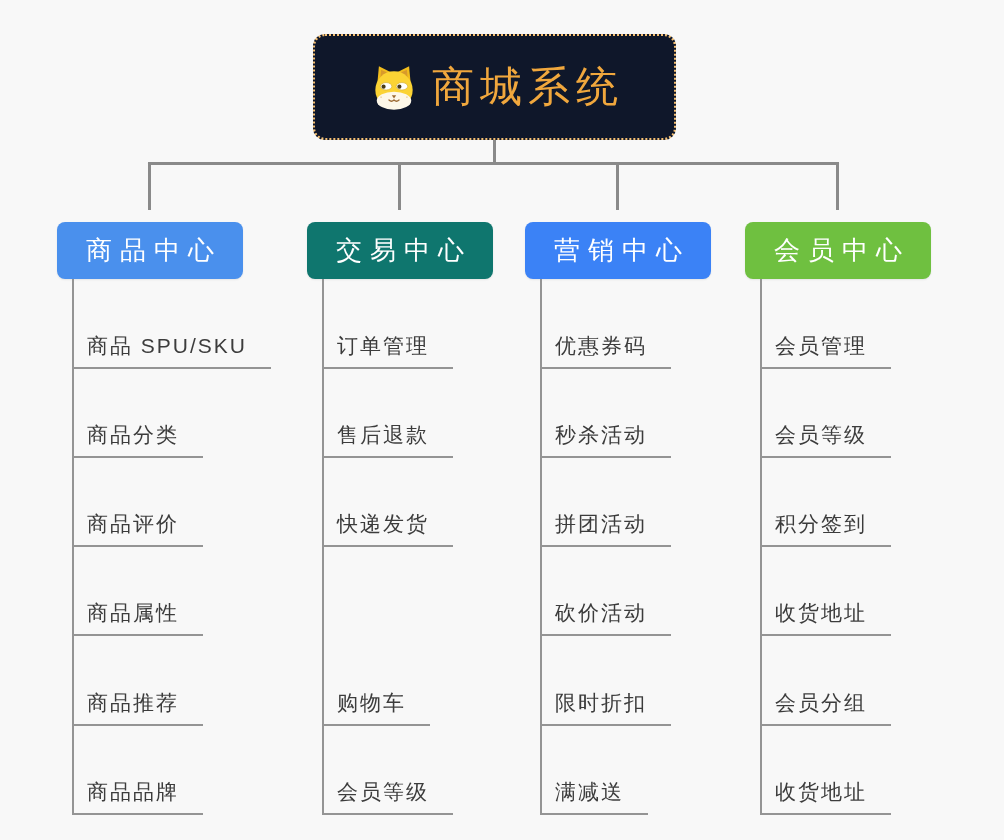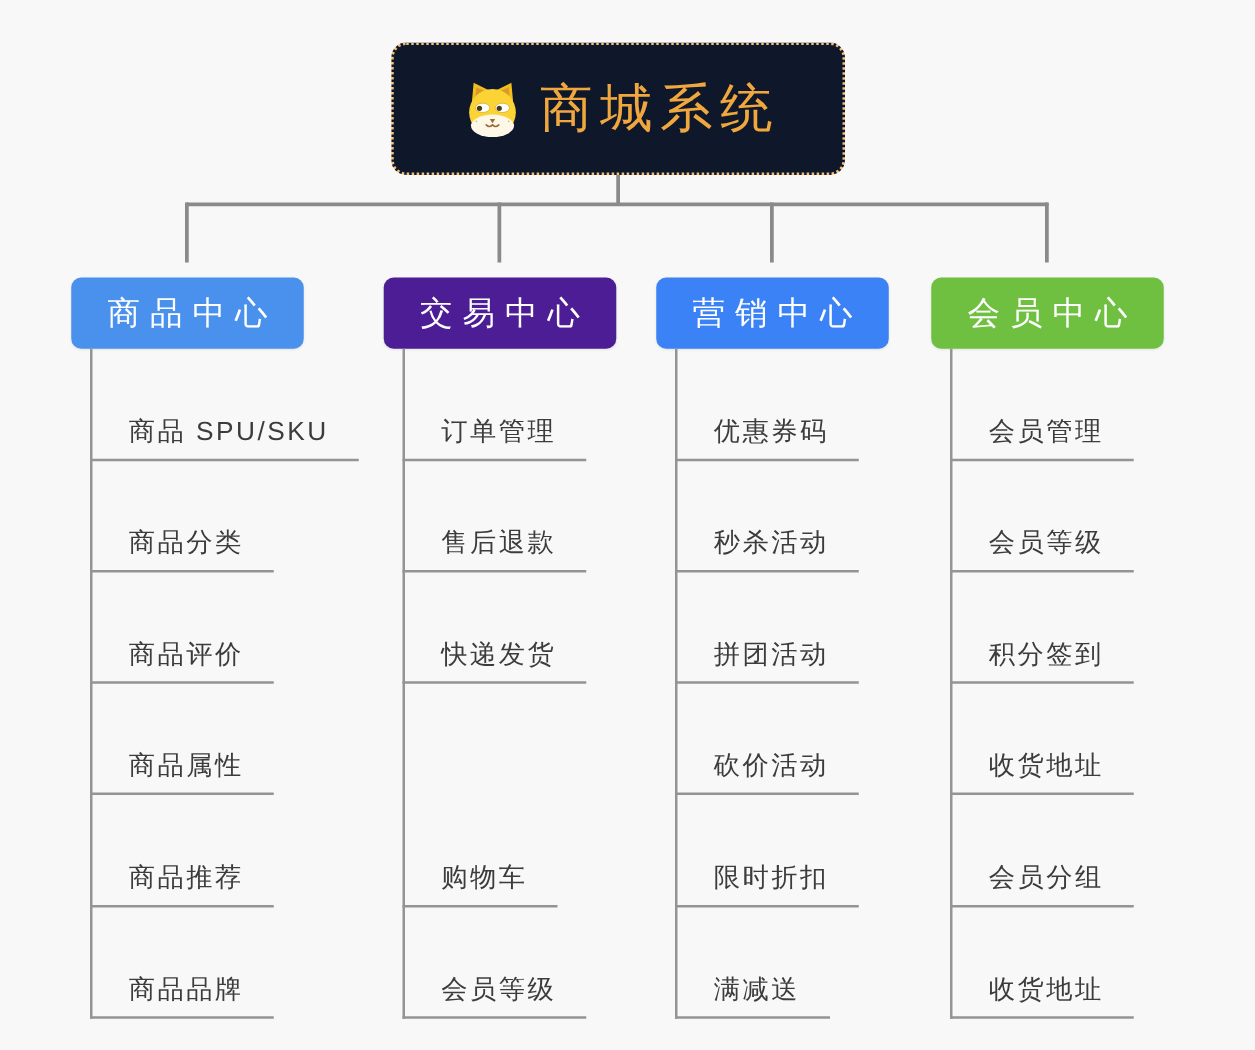--- a/index.html
+++ b/index.html
@@ -41,21 +41,21 @@
   }
   .branch-label{
     color:#ffffff;font-size:26px;letter-spacing:8px;margin-right:-8px;
     white-space:nowrap;
   }
 
   .trunk{position:absolute;left:15px;top:57px;width:2px;height:536px;background:#949494;}
 
   .leaf{
     position:absolute;left:15px;width:max-content;
-    padding:0 24px 6px 31px;
+    padding:0 24px 6px 15px;
     border-bottom:2px solid #949494;
     font-size:21px;line-height:30px;letter-spacing:2px;
     color:#3c3c3c;white-space:nowrap;
   }
   .l1{top:109px}.l2{top:198px}.l3{top:287px}.l4{top:376px}.l5{top:466px}.l6{top:555px}
 </style>
 </head>
 <body>
 
 <div class="canvas">
@@ -96,21 +96,21 @@
     <div class="trunk"></div>
     <div class="leaf l1">商品 SPU/SKU</div>
     <div class="leaf l2">商品分类</div>
     <div class="leaf l3">商品评价</div>
     <div class="leaf l4">商品属性</div>
     <div class="leaf l5">商品推荐</div>
     <div class="leaf l6">商品品牌</div>
   </div>
 
   <div class="col col2">
-    <div class="branch" style="background-color: #4c1d95;">
+    <div class="branch" style="background-color: #0f766e;">
       <span class="branch-label">交易中心</span>
     </div>
     <div class="trunk"></div>
     <div class="leaf l1">订单管理</div>
     <div class="leaf l2">售后退款</div>
     <div class="leaf l3">快递发货</div>
     <div class="leaf l5">购物车</div>
     <div class="leaf l6">会员等级</div>
   </div>
 

